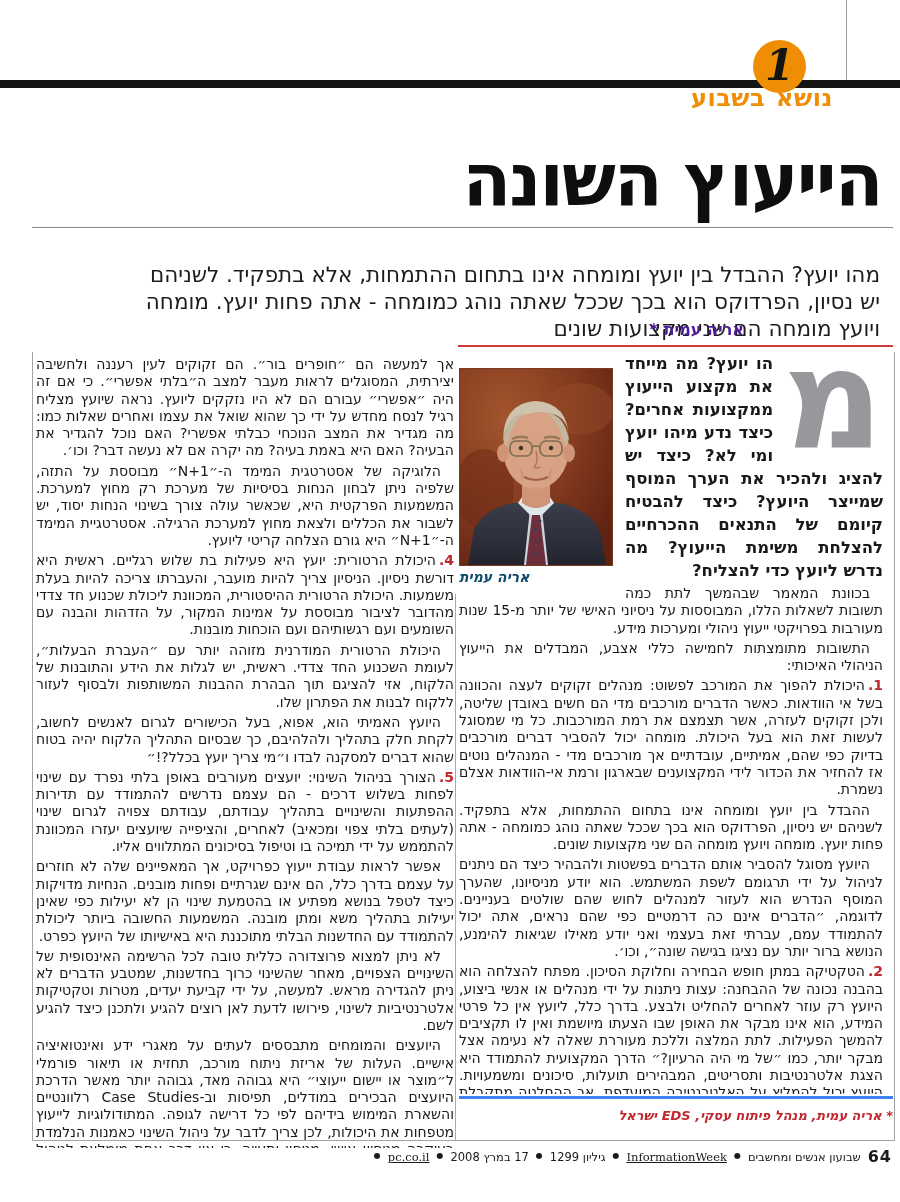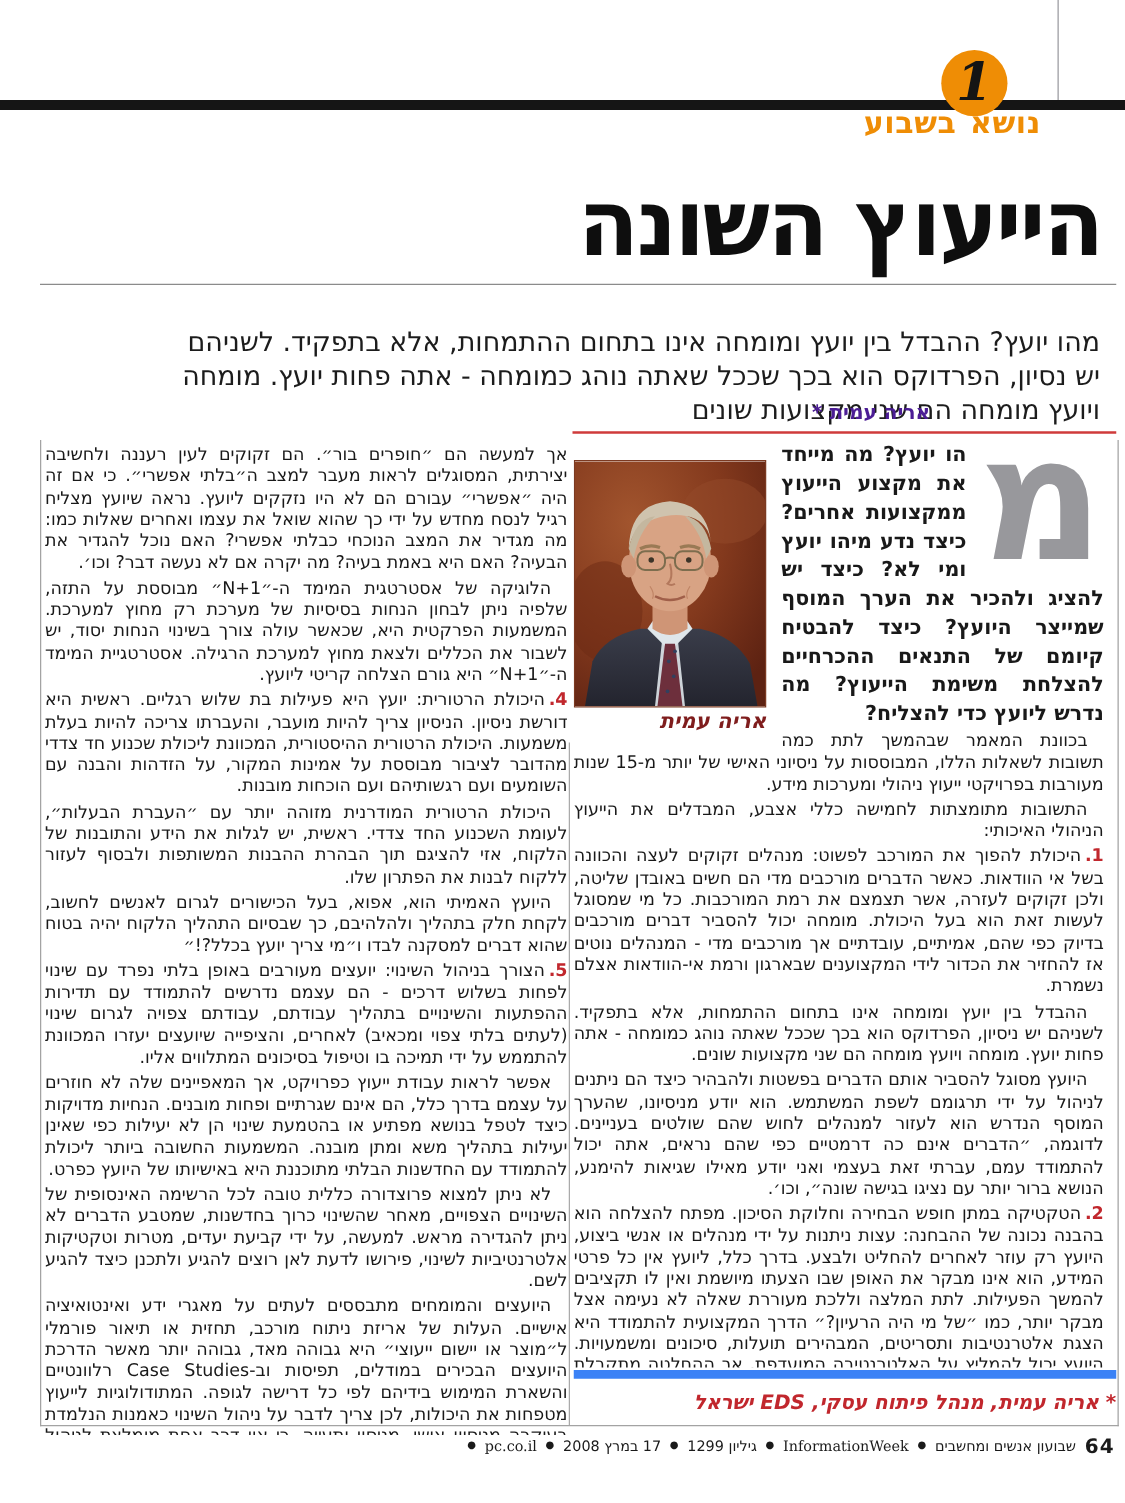--- a/index.html
+++ b/index.html
@@ -37,32 +37,32 @@
   .right-col{position:absolute;left:459px;top:352px;width:424px;height:742px;overflow:hidden;}
   .left-col{position:absolute;left:36px;top:356px;width:418px;height:792px;overflow:hidden;}
 
   .lead{font-size:16.5px;line-height:23px;font-weight:bold;text-indent:0;margin:0 0 4px 0;}
   .dropcap{float:right;font-size:138px;line-height:104px;height:108px;color:#98989c;font-weight:bold;
            margin:-4px 0 4px 10px;}
 
   
   .photo-box{float:left;width:154px;margin:16px 12px 6px 0;}
   .photo-frame{width:152px;height:196px;border:1px solid #7b3a22;overflow:hidden;}
-  .photo-caption{direction:rtl;text-align:right;font-size:17px;font-weight:bold;font-style:italic;margin-top:3px;color:#7f1d1d;}
+  .photo-caption{direction:rtl;text-align:left;font-size:14px;font-weight:bold;font-style:italic;margin-top:3px;color:#0c4a6e;}
 
   
-  .footnote{position:absolute;left:459px;top:1096px;width:434px;border-top:7px solid #3b82f6;padding-top:9px;
-            direction:rtl;text-align:right;font-size:16px;font-weight:bold;font-style:italic;color:#c1272d;}
+  .footnote{position:absolute;left:459px;top:1096px;width:434px;border-top:3px solid #3b82f6;padding-top:9px;
+            direction:rtl;text-align:right;font-size:13px;font-weight:bold;font-style:italic;color:#c1272d;}
 
   
   .footer{position:absolute;right:8px;top:1147px;direction:rtl;text-align:right;font-size:11.5px;color:#1a1a1a;
           display:flex;align-items:center;gap:7px;}
   .footer .pagenum{font-size:16px;font-weight:bold;letter-spacing:1px;text-align:right;}
   .footer .sep{font-size:8px;position:relative;top:-1px;}
-  .footer .latin{font-family:"DejaVu Serif",serif;}
+  .footer .latin{font-family:"DejaVu Serif",serif;text-decoration:underline;}
 </style>
 </head>
 <body>
 
 <div class="page">
 
   <div class="corner-tick"></div>
   <div class="black-band"></div>
   <span class="logo-word right">נושא</span>
   <div class="logo-circle">

